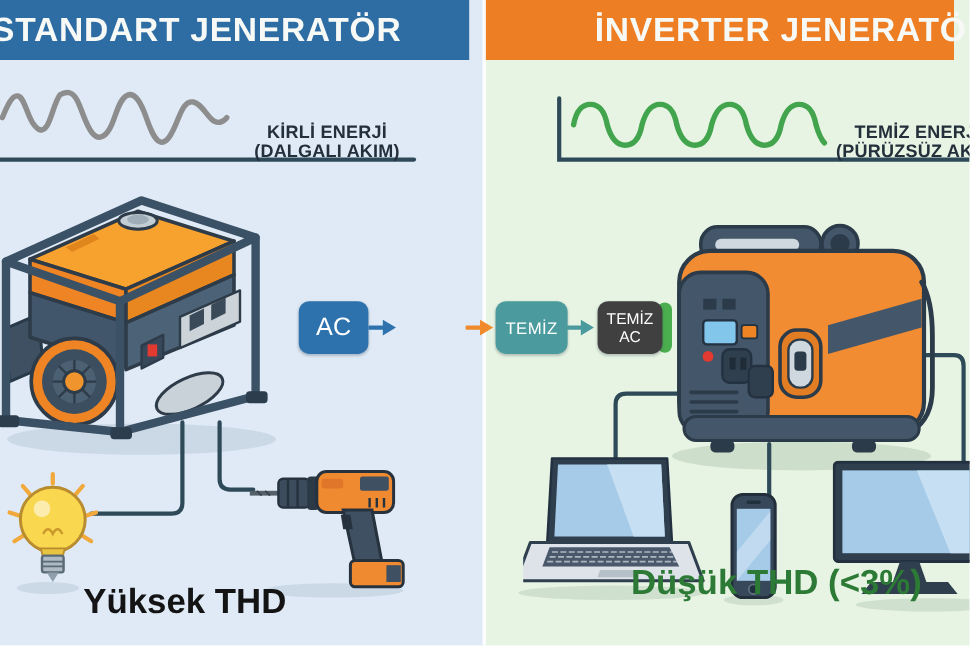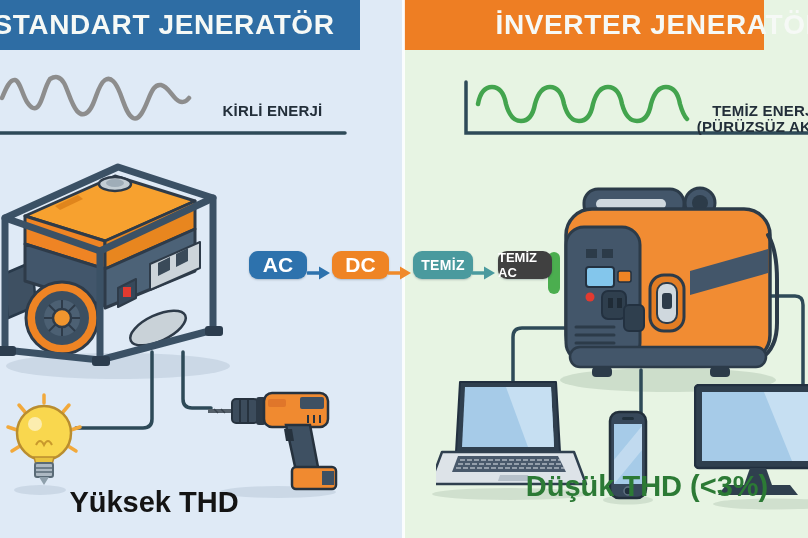--- a/index.html
+++ b/index.html
@@ -5,42 +5,42 @@
   html,body{margin:0;padding:0;background:#fff;}
   .canvas{
     position:relative;width:808px;height:538px;overflow:hidden;
     font-family:"Liberation Sans",sans-serif;
     -webkit-font-smoothing:antialiased;
   }
   .panel{position:absolute;top:0;height:538px;width:404px;}
   .panel-left{left:0;background:#dfeaf6;}
   .panel-right{left:404px;background:#e7f4e3;}
   .divider{position:absolute;left:402px;top:0;width:3px;height:538px;background:rgba(255,255,255,.85);}
-  .header{position:absolute;top:0;height:50px;width:360px;}
+  .header{position:absolute;top:0;height:50px;width:360px;padding-left:31px;}
   .header-left{left:0;background:#2e6da4;}
   .header-right{left:404px;background:#ee7e23;}
   .header-text{
     position:absolute;top:9px;width:404px;text-align:center;
     color:#f6f9f6;font-size:28px;font-weight:800;letter-spacing:.6px;white-space:nowrap;
   }
   .header-left .header-text{left:-38px;}
   .header-right .header-text{left:55px;}
   .caption{
     position:absolute;text-align:center;color:#232f3a;
     font-size:15px;font-weight:800;line-height:16px;letter-spacing:.2px;white-space:nowrap;margin-top:17px;
   }
   .caption-left{left:190px;top:86px;width:165px;}
   .caption-right{left:665px;top:86px;width:200px;}
   .footer-label{position:absolute;text-align:center;font-size:29px;font-weight:800;white-space:nowrap;}
   .footer-left{left:-8px;top:486px;width:324px;color:#141414;}
   .footer-right{left:487px;top:470px;width:320px;color:#2c7a35;}
   .flow-box{
-    position:absolute;top:251px;height:28px;border-radius:9px;
-    display:flex;align-items:center;justify-content:center;text-align:left;
-    color:#fff;font-weight:700;box-shadow:0 1px 2px rgba(30,50,70,.25);
+    position:absolute;top:251px;height:44px;border-radius:9px;
+    display:flex;align-items:center;justify-content:center;text-align:center;
+    color:#fff;font-weight:400;box-shadow:0 1px 2px rgba(30,50,70,.25);
   }
   .step-ac{left:249px;width:58px;background:#2d72ad;font-size:21px;}
   .step-dc{left:332px;width:57px;background:#ef8424;font-size:21px;}
   .step-isleme{left:413px;width:60px;background:#4a9a9e;font-size:14px;letter-spacing:.3px;}
   .step-temiz{left:498px;width:54px;background:#404040;font-size:13px;line-height:15px;}
   .flow-arrow{position:absolute;top:264px;width:24px;height:18px;}
   .arrow-1{left:307px;}
   .arrow-2{left:388px;}
   .arrow-3{left:472px;}
   .abs{position:absolute;}
@@ -244,32 +244,32 @@
   <div class="header header-left">
     <div class="header-text">STANDART JENERATÖR</div>
   </div>
   <div class="header header-right">
     <div class="header-text">İNVERTER JENERATÖR</div>
   </div>
   <div class="divider"></div>
 
   <div class="caption caption-left">
     <div>KİRLİ ENERJİ</div>
+    <div>(DALGALI AKIM)</div>
   </div>
   <div class="caption caption-right">
     <div>TEMİZ ENERJİ</div>
     <div>(PÜRÜZSÜZ AKIM)</div>
   </div>
 
   <div class="flow-box step-ac">AC</div>
   <svg class="flow-arrow arrow-1" viewBox="0 0 24 18">
     <line x1="1" y1="9" x2="14" y2="9" stroke="#2d72ad" stroke-width="3.5" stroke-linecap="round"></line>
     <polygon points="12,2.5 23,9 12,15.5" fill="#2d72ad"></polygon>
   </svg>
-  <div class="flow-box step-dc">DC</div>
   <svg class="flow-arrow arrow-2" viewBox="0 0 24 18">
     <line x1="1" y1="9" x2="14" y2="9" stroke="#f08a2a" stroke-width="3.5" stroke-linecap="round"></line>
     <polygon points="12,2.5 23,9 12,15.5" fill="#f08a2a"></polygon>
   </svg>
   <div class="flow-box step-isleme">TEMİZ</div>
   <svg class="flow-arrow arrow-3" viewBox="0 0 24 18">
     <line x1="1" y1="9" x2="14" y2="9" stroke="#4a9a9e" stroke-width="3.5" stroke-linecap="round"></line>
     <polygon points="12,2.5 23,9 12,15.5" fill="#4a9a9e"></polygon>
   </svg>
   <div class="flow-box step-temiz">TEMİZ AC</div>

